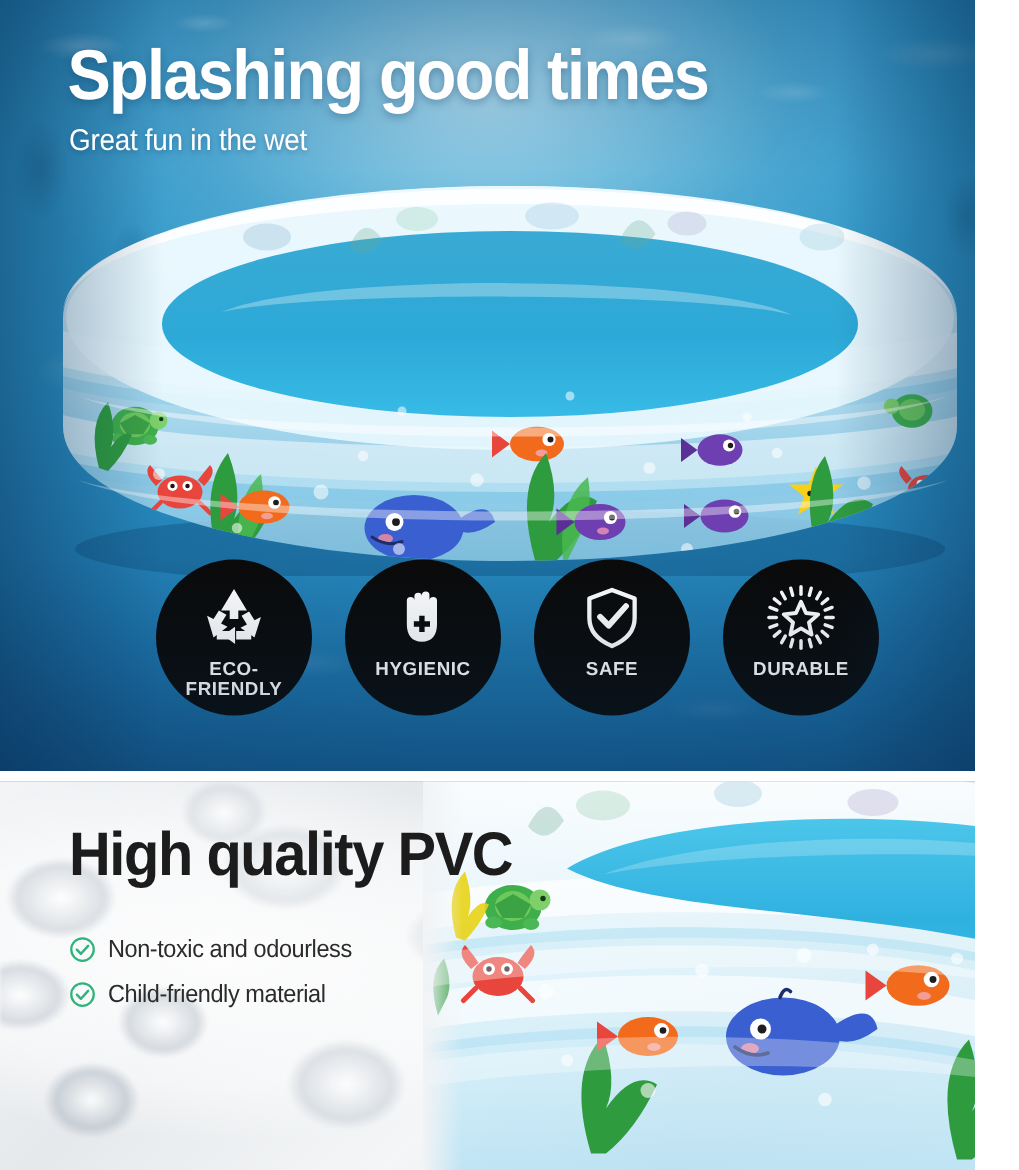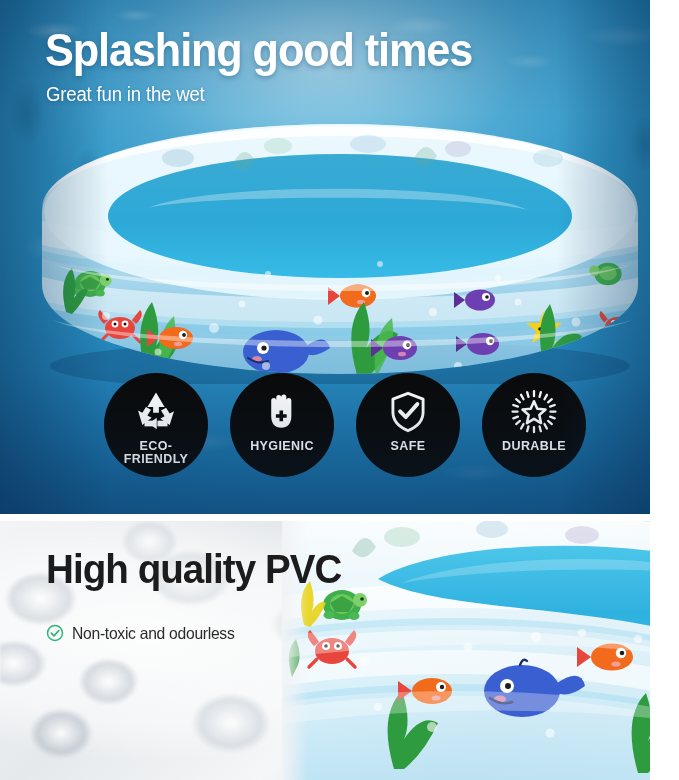--- a/index.html
+++ b/index.html
@@ -551,15 +551,22 @@
   <div class="bottom-heading">High quality PVC</div>
 
   <div class="feature-list">
     <div class="feature-item">
       <svg class="check-icon" viewBox="0 0 24 24" xmlns="http://www.w3.org/2000/svg">
         <circle cx="12" cy="12" r="10" fill="none" stroke="#2fb37a" stroke-width="2"></circle>
         <path d="M7 12.2 L10.6 15.8 L17 8.8" fill="none" stroke="#2fb37a" stroke-width="2.2" stroke-linecap="round" stroke-linejoin="round"></path>
       </svg>
       <span class="feature-text">Non-toxic and odourless</span>
     </div>
+    <div class="feature-item">
+      <svg class="check-icon" viewBox="0 0 24 24" xmlns="http://www.w3.org/2000/svg">
+        <circle cx="12" cy="12" r="10" fill="none" stroke="#2fb37a" stroke-width="2"></circle>
+        <path d="M7 12.2 L10.6 15.8 L17 8.8" fill="none" stroke="#2fb37a" stroke-width="2.2" stroke-linecap="round" stroke-linejoin="round"></path>
+      </svg>
+      <span class="feature-text">Child-friendly material</span>
+    </div>
   </div>
 
 </div>
 
 </body></html>

